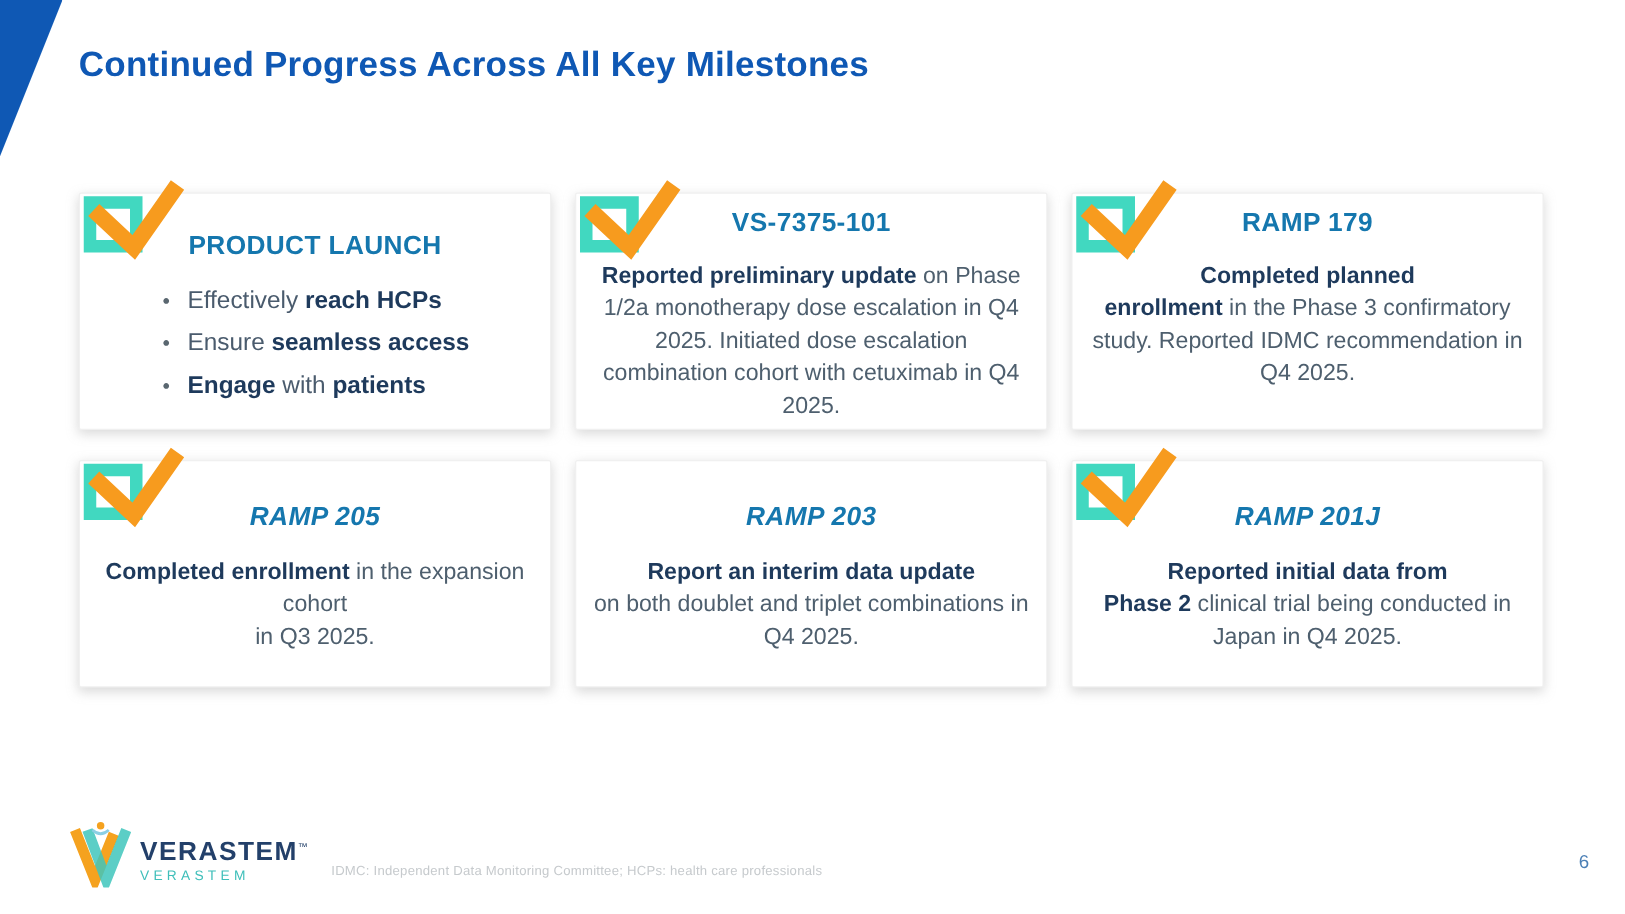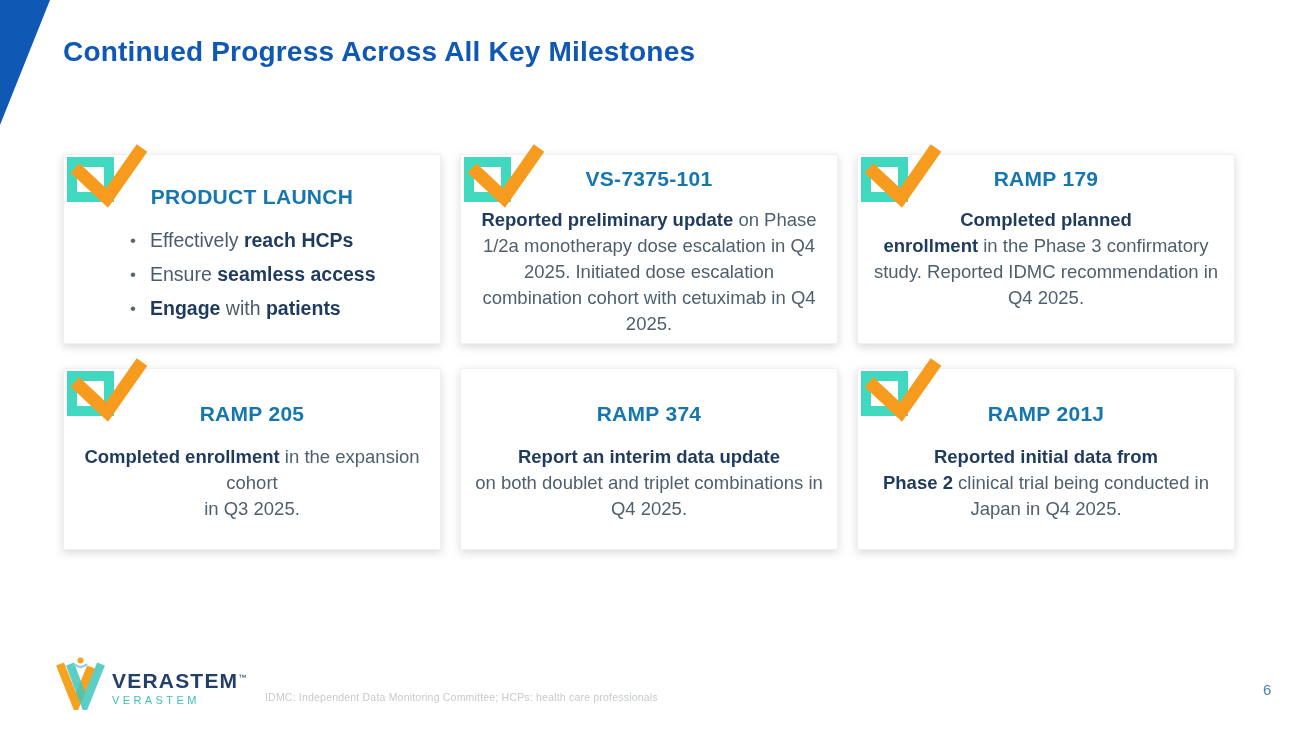--- a/index.html
+++ b/index.html
@@ -16,21 +16,21 @@
 
   
   .cards-grid{position:absolute;left:63px;top:154px;display:grid;
     grid-template-columns:repeat(3,378px);grid-template-rows:190px 182px;
     column-gap:19px;row-gap:24px;}
   .card{position:relative;background:#ffffff;border:1px solid #f0f0f0;border-radius:2px;
     box-shadow:0 3px 9px rgba(150,150,150,.35);text-align:center;box-sizing:border-box;}
   .card-title{margin:0;font-size:21px;font-weight:bold;color:#1577AE;letter-spacing:.3px;}
   .card.r1 .card-title{margin-top:12px;}
   .card.r1.first .card-title{margin-top:30px;}
-  .card.r2 .card-title{margin-top:33px;}
+  .card.r2 .card-title{margin-top:33px;font-style:italic;}
   .card-text{margin:16px 0 0 0;padding:0 12px;font-size:18.5px;line-height:26px;color:#4E5F6E;}
   .card.r2 .card-text{margin-top:18px;}
   .card-text b{color:#1E3A5C;}
 
   
   .bullets{list-style:none;text-align:left;margin:20px 0 0 66px;padding:0;
     font-size:19.5px;line-height:22px;color:#4A5B6D;}
   .bullets li{position:relative;padding-left:20px;margin-bottom:12px;}
   .bullets li::before{content:"\2022";position:absolute;left:0;top:1px;color:#5A6770;font-size:17px;}
   .bullets b{color:#1E3A5C;}
@@ -95,21 +95,21 @@
     <div class="card r2">
       <div class="checkbox"></div>
       <svg class="tick" width="78" height="60" viewBox="0 0 78 60">
         <polyline points="5,25 37,55 72,5" fill="none" stroke="#F79B1E" stroke-width="13" stroke-linecap="butt" stroke-linejoin="miter"></polyline>
       </svg>
       <h3 class="card-title">RAMP 205</h3>
       <p class="card-text"><b>Completed enrollment</b><span> in the expansion cohort</span><br><span>in Q3 2025.</span></p>
     </div>
 
     <div class="card r2">
-      <h3 class="card-title">RAMP 374</h3>
+      <h3 class="card-title">RAMP 203</h3>
       <p class="card-text"><b>Report an interim data update</b><br><span>on both doublet and triplet combinations in Q4 2025.</span></p>
     </div>
 
     <div class="card r2">
       <div class="checkbox"></div>
       <svg class="tick" width="78" height="60" viewBox="0 0 78 60">
         <polyline points="5,25 37,55 72,5" fill="none" stroke="#F79B1E" stroke-width="13" stroke-linecap="butt" stroke-linejoin="miter"></polyline>
       </svg>
       <h3 class="card-title">RAMP 201J</h3>
       <p class="card-text"><b>Reported initial data from</b><br><b>Phase 2</b><span> clinical trial being conducted in Japan in Q4 2025.</span></p>

